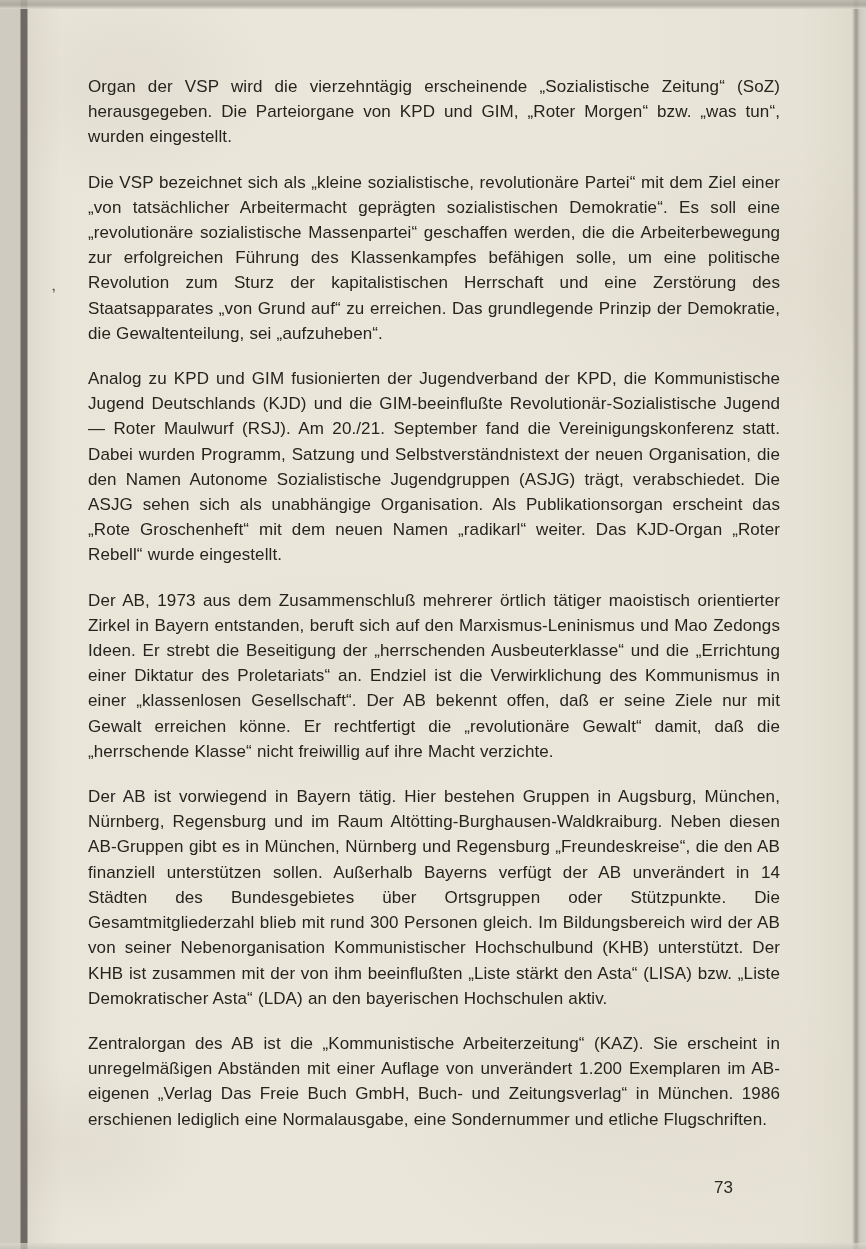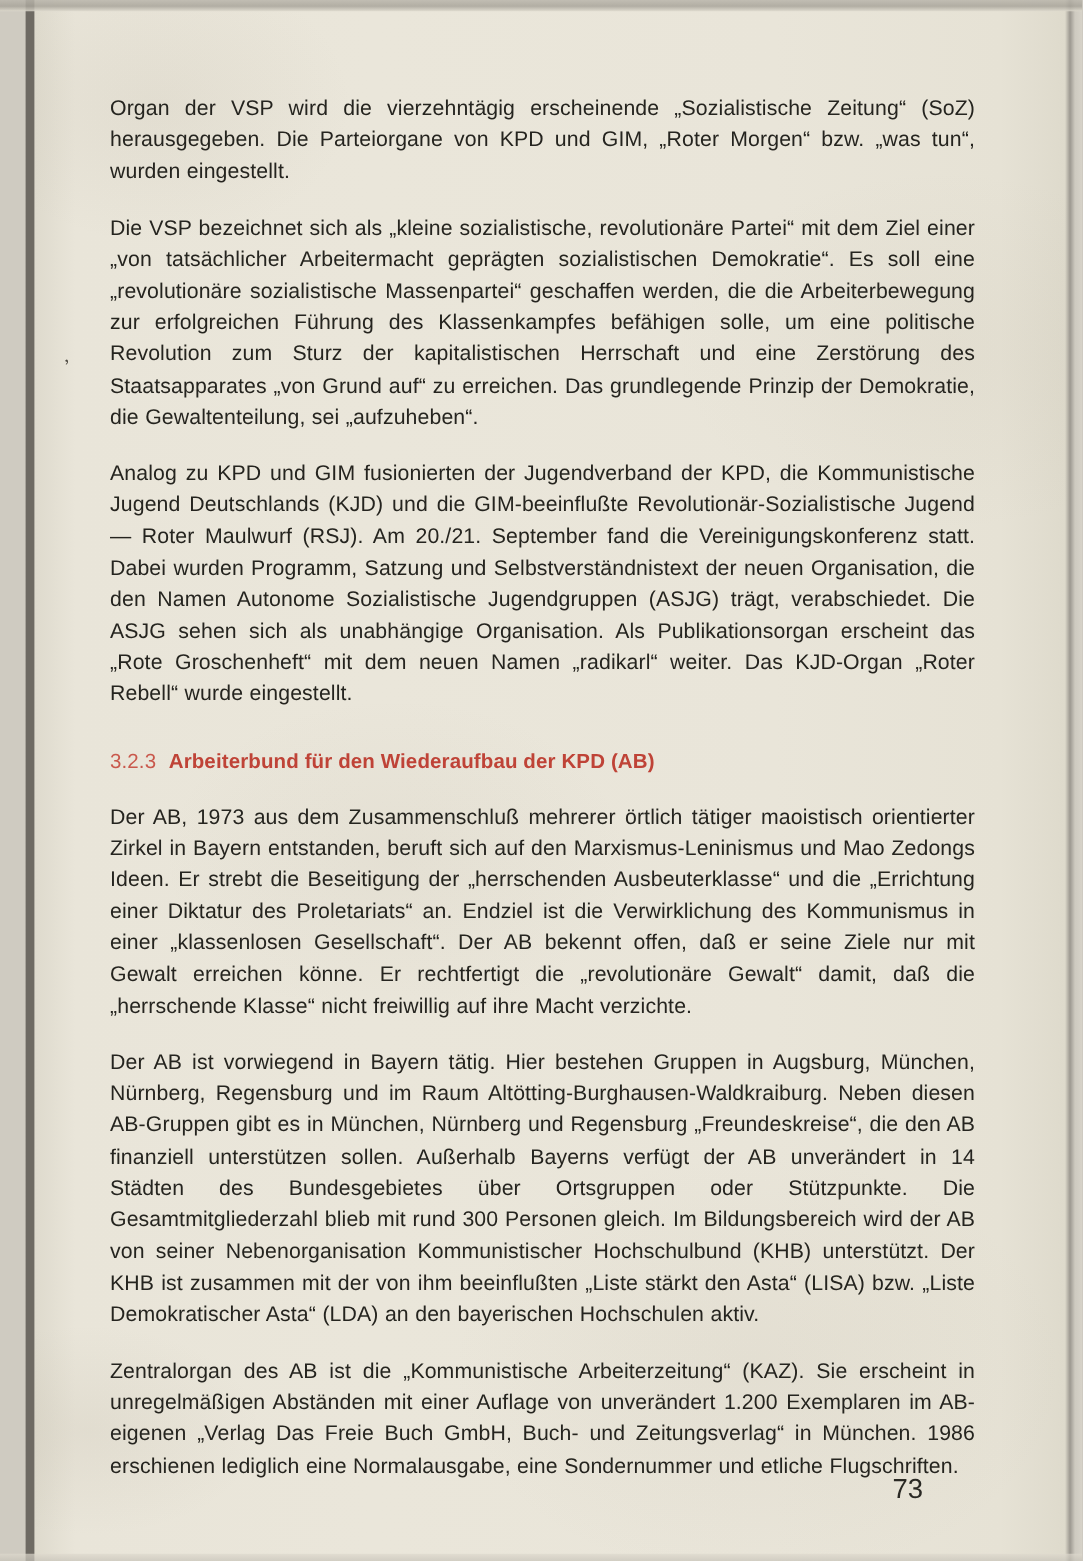--- a/index.html
+++ b/index.html
@@ -111,21 +111,21 @@
     transform: rotate(-14deg);
     opacity: .9;
   }
 
   
   .folio {
     position: absolute;
     left: 714px;
     top: 1178px;
     width: 60px;
-    font-size: 22px;
+    font-size: 17px;
     color: #2a2924;
     text-align: left;
   }
 </style>
 </head>
 <body>
 
 <div class="page">
 
   <div class="paper"></div>
@@ -134,23 +134,20 @@
   <div class="grain"></div>
 
   <div class="margin-mark">’</div>
 
   <div class="column">
 
     <p class="para">Organ der VSP wird die vierzehntägig erscheinende „Sozialistische Zeitung“ (SoZ) herausgegeben. Die Parteiorgane von KPD und GIM, „Roter Morgen“ bzw. „was tun“, wurden eingestellt.</p>
     <p class="para">Die VSP bezeichnet sich als „kleine sozialistische, revolutionäre Partei“ mit dem Ziel einer „von tatsächlicher Arbeitermacht geprägten sozialistischen Demokratie“. Es soll eine „revolutionäre sozialistische Massenpartei“ geschaffen werden, die die Arbeiterbewegung zur erfolgreichen Führung des Klassenkampfes befähigen solle, um eine politische Revolution zum Sturz der kapitalistischen Herrschaft und eine Zerstörung des Staatsapparates „von Grund auf“ zu erreichen. Das grundlegende Prinzip der Demokratie, die Gewaltenteilung, sei „aufzuheben“.</p>
     <p class="para">Analog zu KPD und GIM fusionierten der Jugendverband der KPD, die Kommunistische Jugend Deutschlands (KJD) und die GIM-beeinflußte Revolutionär-Sozialistische Jugend — Roter Maulwurf (RSJ). Am 20./21. September fand die Vereinigungskonferenz statt. Dabei wurden Programm, Satzung und Selbstverständnistext der neuen Organisation, die den Namen <b>Autonome Sozialistische Jugendgruppen (ASJG)</b> trägt, verabschiedet. Die ASJG sehen sich als unabhängige Organisation. Als Publikationsorgan erscheint das „Rote Groschenheft“ mit dem neuen Namen „radikarl“ weiter. Das KJD-Organ „Roter Rebell“ wurde eingestellt.</p>
 
-    <h3 class="section-head">
-      <span class="num">3.2.3</span><span class="title" style="color: rgb(191, 67, 55);">Arbeiterbund für den Wiederaufbau der KPD (AB)</span>
-    </h3>
 
     <p class="para">Der AB, 1973 aus dem Zusammenschluß mehrerer örtlich tätiger maoistisch orientierter Zirkel in Bayern entstanden, beruft sich auf den Marxismus-Leninismus und Mao Zedongs Ideen. Er strebt die Beseitigung der „herrschenden Ausbeuterklasse“ und die „Errichtung einer Diktatur des Proletariats“ an. Endziel ist die Verwirklichung des Kommunismus in einer „klassenlosen Gesellschaft“. Der AB bekennt offen, daß er seine Ziele nur mit Gewalt erreichen könne. Er rechtfertigt die „revolutionäre Gewalt“ damit, daß die „herrschende Klasse“ nicht freiwillig auf ihre Macht verzichte.</p>
     <p class="para">Der AB ist vorwiegend in Bayern tätig. Hier bestehen Gruppen in Augsburg, München, Nürnberg, Regensburg und im Raum Altötting-Burghausen-Waldkraiburg. Neben diesen AB-Gruppen gibt es in München, Nürnberg und Regensburg „Freundeskreise“, die den AB finanziell unterstützen sollen. Außerhalb Bayerns verfügt der AB unverändert in 14 Städten des Bundesgebietes über Ortsgruppen oder Stützpunkte. Die Gesamtmitgliederzahl blieb mit rund 300 Personen gleich. Im Bildungsbereich wird der AB von seiner Nebenorganisation <b>Kommunistischer Hochschulbund (KHB)</b> unterstützt. Der KHB ist zusammen mit der von ihm beeinflußten <b>„Liste stärkt den Asta“ (LISA)</b> bzw. <b>„Liste Demokratischer Asta“ (LDA)</b> an den bayerischen Hochschulen aktiv.</p>
     <p class="para">Zentralorgan des AB ist die „Kommunistische Arbeiterzeitung“ (KAZ). Sie erscheint in unregelmäßigen Abständen mit einer Auflage von unverändert 1.200 Exemplaren im AB-eigenen „Verlag Das Freie Buch GmbH, Buch- und Zeitungsverlag“ in München. 1986 erschienen lediglich eine Normalausgabe, eine Sondernummer und etliche Flugschriften.</p>
 
   </div>
 
   <div class="folio">73</div>
 
 </div>

